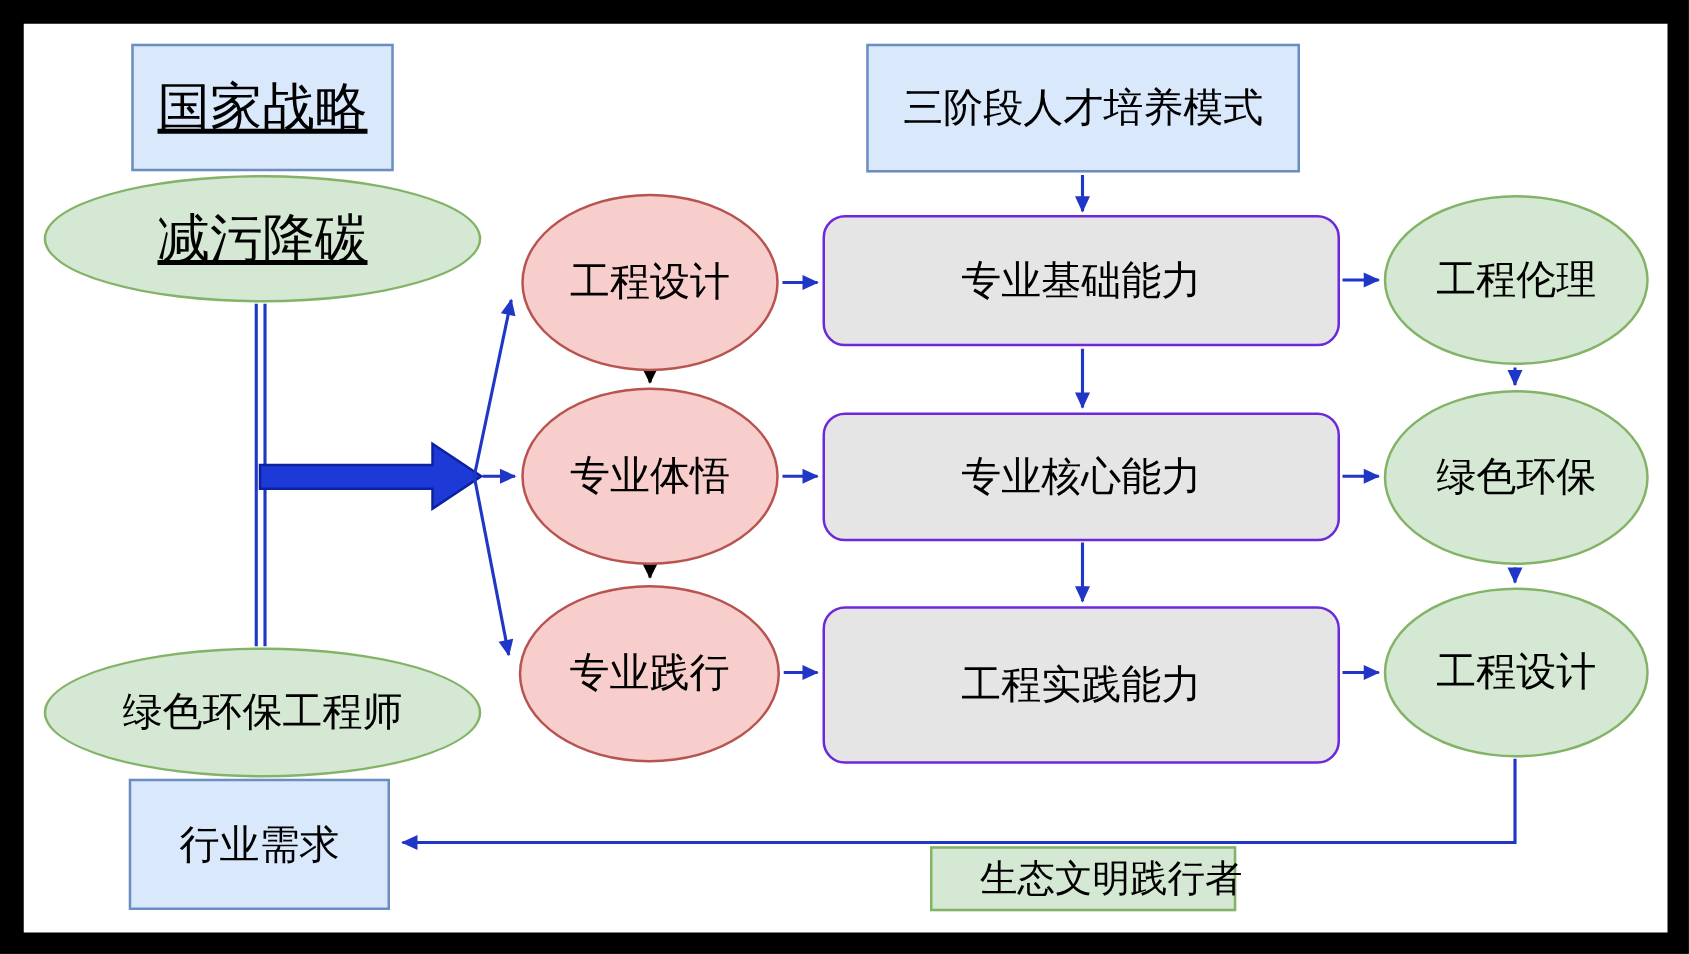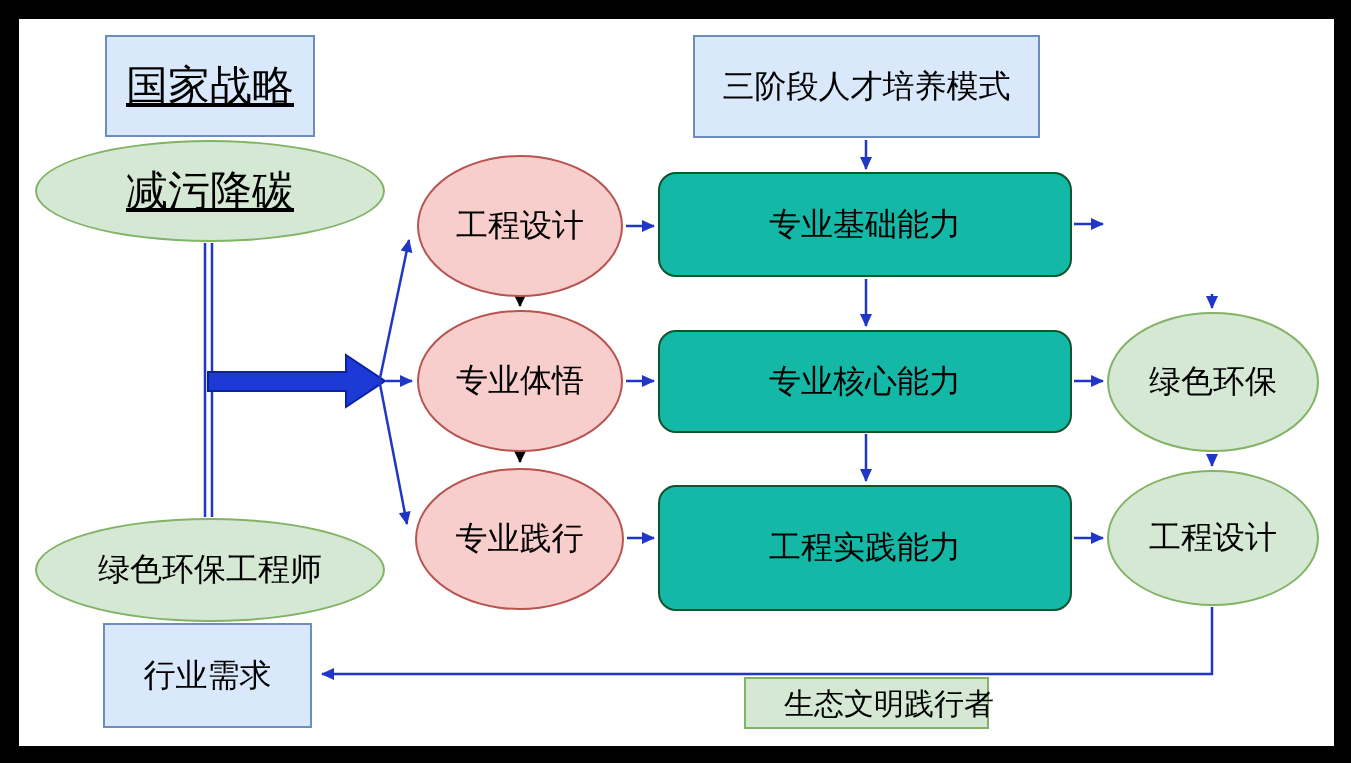--- a/index.html
+++ b/index.html
@@ -25,21 +25,21 @@
     display:flex;align-items:center;justify-content:center;
     color:#000;
     font-size:32px;
     line-height:1.1;
     z-index:2;
     white-space:nowrap;
   }
   .blue  {background:#dae8fc;border:2px solid #6c8ebf;}
   .greenE{background:#d5e8d4;border:2px solid #82b366;}
   .red   {background:#f8cecc;border:2.5px solid #b85450;}
-  .yellow{background:#14b8a6;border:2px solid #14532d;border-radius:18px;}
+  .yellow{background:#e5e5e5;border:2px solid #6d28d9;border-radius:18px;}
   .greenR{background:#d5e8d4;border:2.5px solid #82b366;}
   .ellipse{border-radius:50%;}
   .f34{font-size:42px;text-decoration:underline;}
   .f30{font-size:30px;padding-left:45px;}
 </style>
 </head>
 <body>
 
 <div class="frame">
   <div class="canvas"></div>
@@ -118,20 +118,23 @@
   <div class="node yellow" style="left:658px;top:172px;width:414px;height:105px;">
     <span>专业基础能力</span>
   </div>
   <div class="node yellow" style="left:658px;top:330px;width:414px;height:103px;">
     <span>专业核心能力</span>
   </div>
   <div class="node yellow" style="left:658px;top:485px;width:414px;height:126px;">
     <span>工程实践能力</span>
   </div>
 
+  <div class="node greenR ellipse" style="left:1107px;top:156px;width:212px;height:136px;">
+    <span>工程伦理</span>
+  </div>
   <div class="node greenR ellipse" style="left:1107px;top:312px;width:212px;height:140px;">
     <span>绿色环保</span>
   </div>
   <div class="node greenR ellipse" style="left:1107px;top:470px;width:212px;height:136px;">
     <span>工程设计</span>
   </div>
 
   <div class="node greenR f30" style="left:744px;top:677px;width:245px;height:52px;">
     <span>生态文明践行者</span>
   </div>

